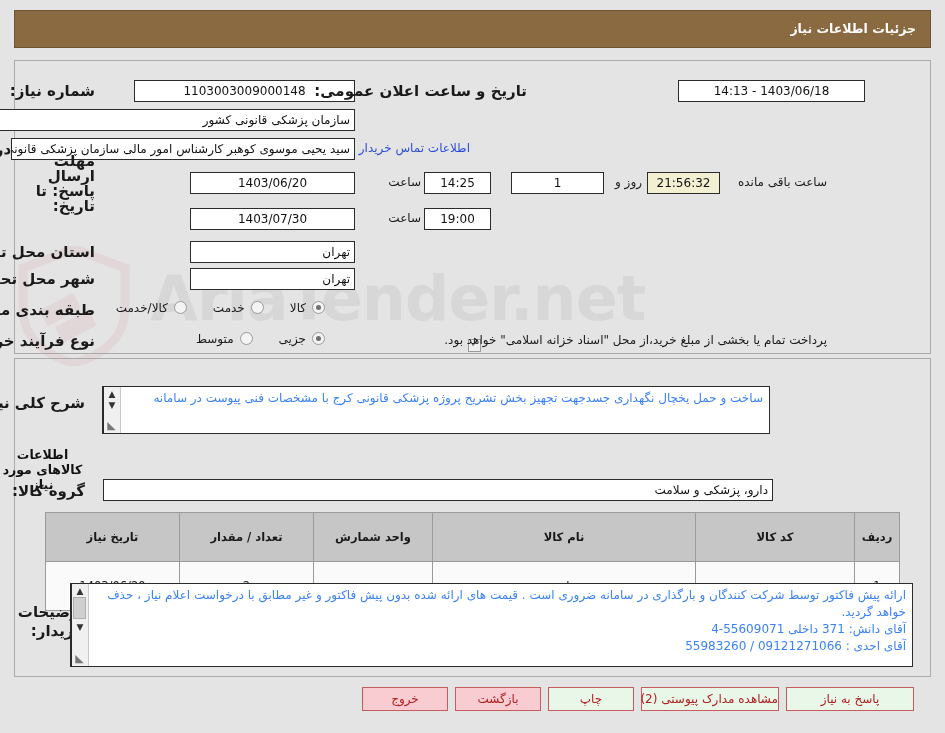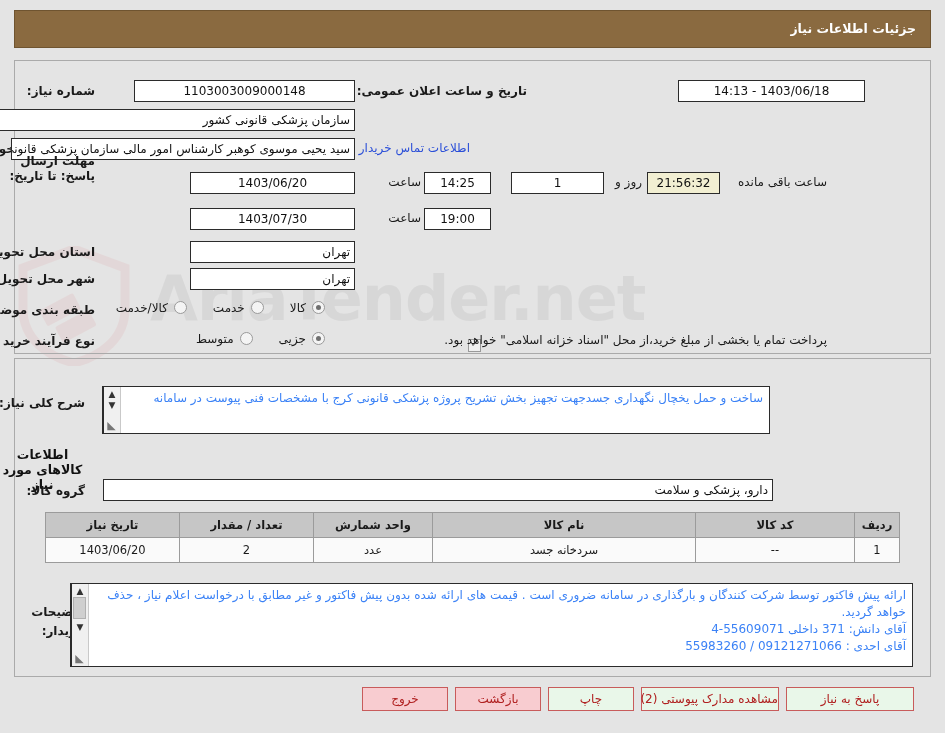--- a/index.html
+++ b/index.html
@@ -69,21 +69,21 @@
     background: transparent;
     z-index: 2;
   }
   #panel-main  { left: 14px; top: 60px;  width: 917px; height: 294px; }
   #panel-lower { left: 14px; top: 358px; width: 917px; height: 319px; }
 
   
   .abs { position: absolute; z-index: 4; }
 
   .lbl {
-    font-size: 12px;
+    font-size: 15px;
     color: #1a1a1a;
     font-weight: bold;
     text-align: right;
     line-height: 15px;
     white-space: nowrap;
   }
   .lbl.wrap { white-space: normal; }
   .plain {
     font-size: 12px;
     color: #1a1a1a;
@@ -224,21 +224,21 @@
     z-index: 4;
     background: #fff;
     direction: rtl;
   }
   table.grid th, table.grid td {
     border: 1px solid #9b9b9b;
     font-size: 11.5px;
     color: #1a1a1a;
     height: 24px;
     text-align: center;
-    padding: 0 4px;
+    padding: 12px 4px;
     white-space: nowrap;
   }
   table.grid th {
     background: #c6c6c6;
     font-weight: bold;
   }
   table.grid td { background: #fafafa; }
 
   
   .btn {

